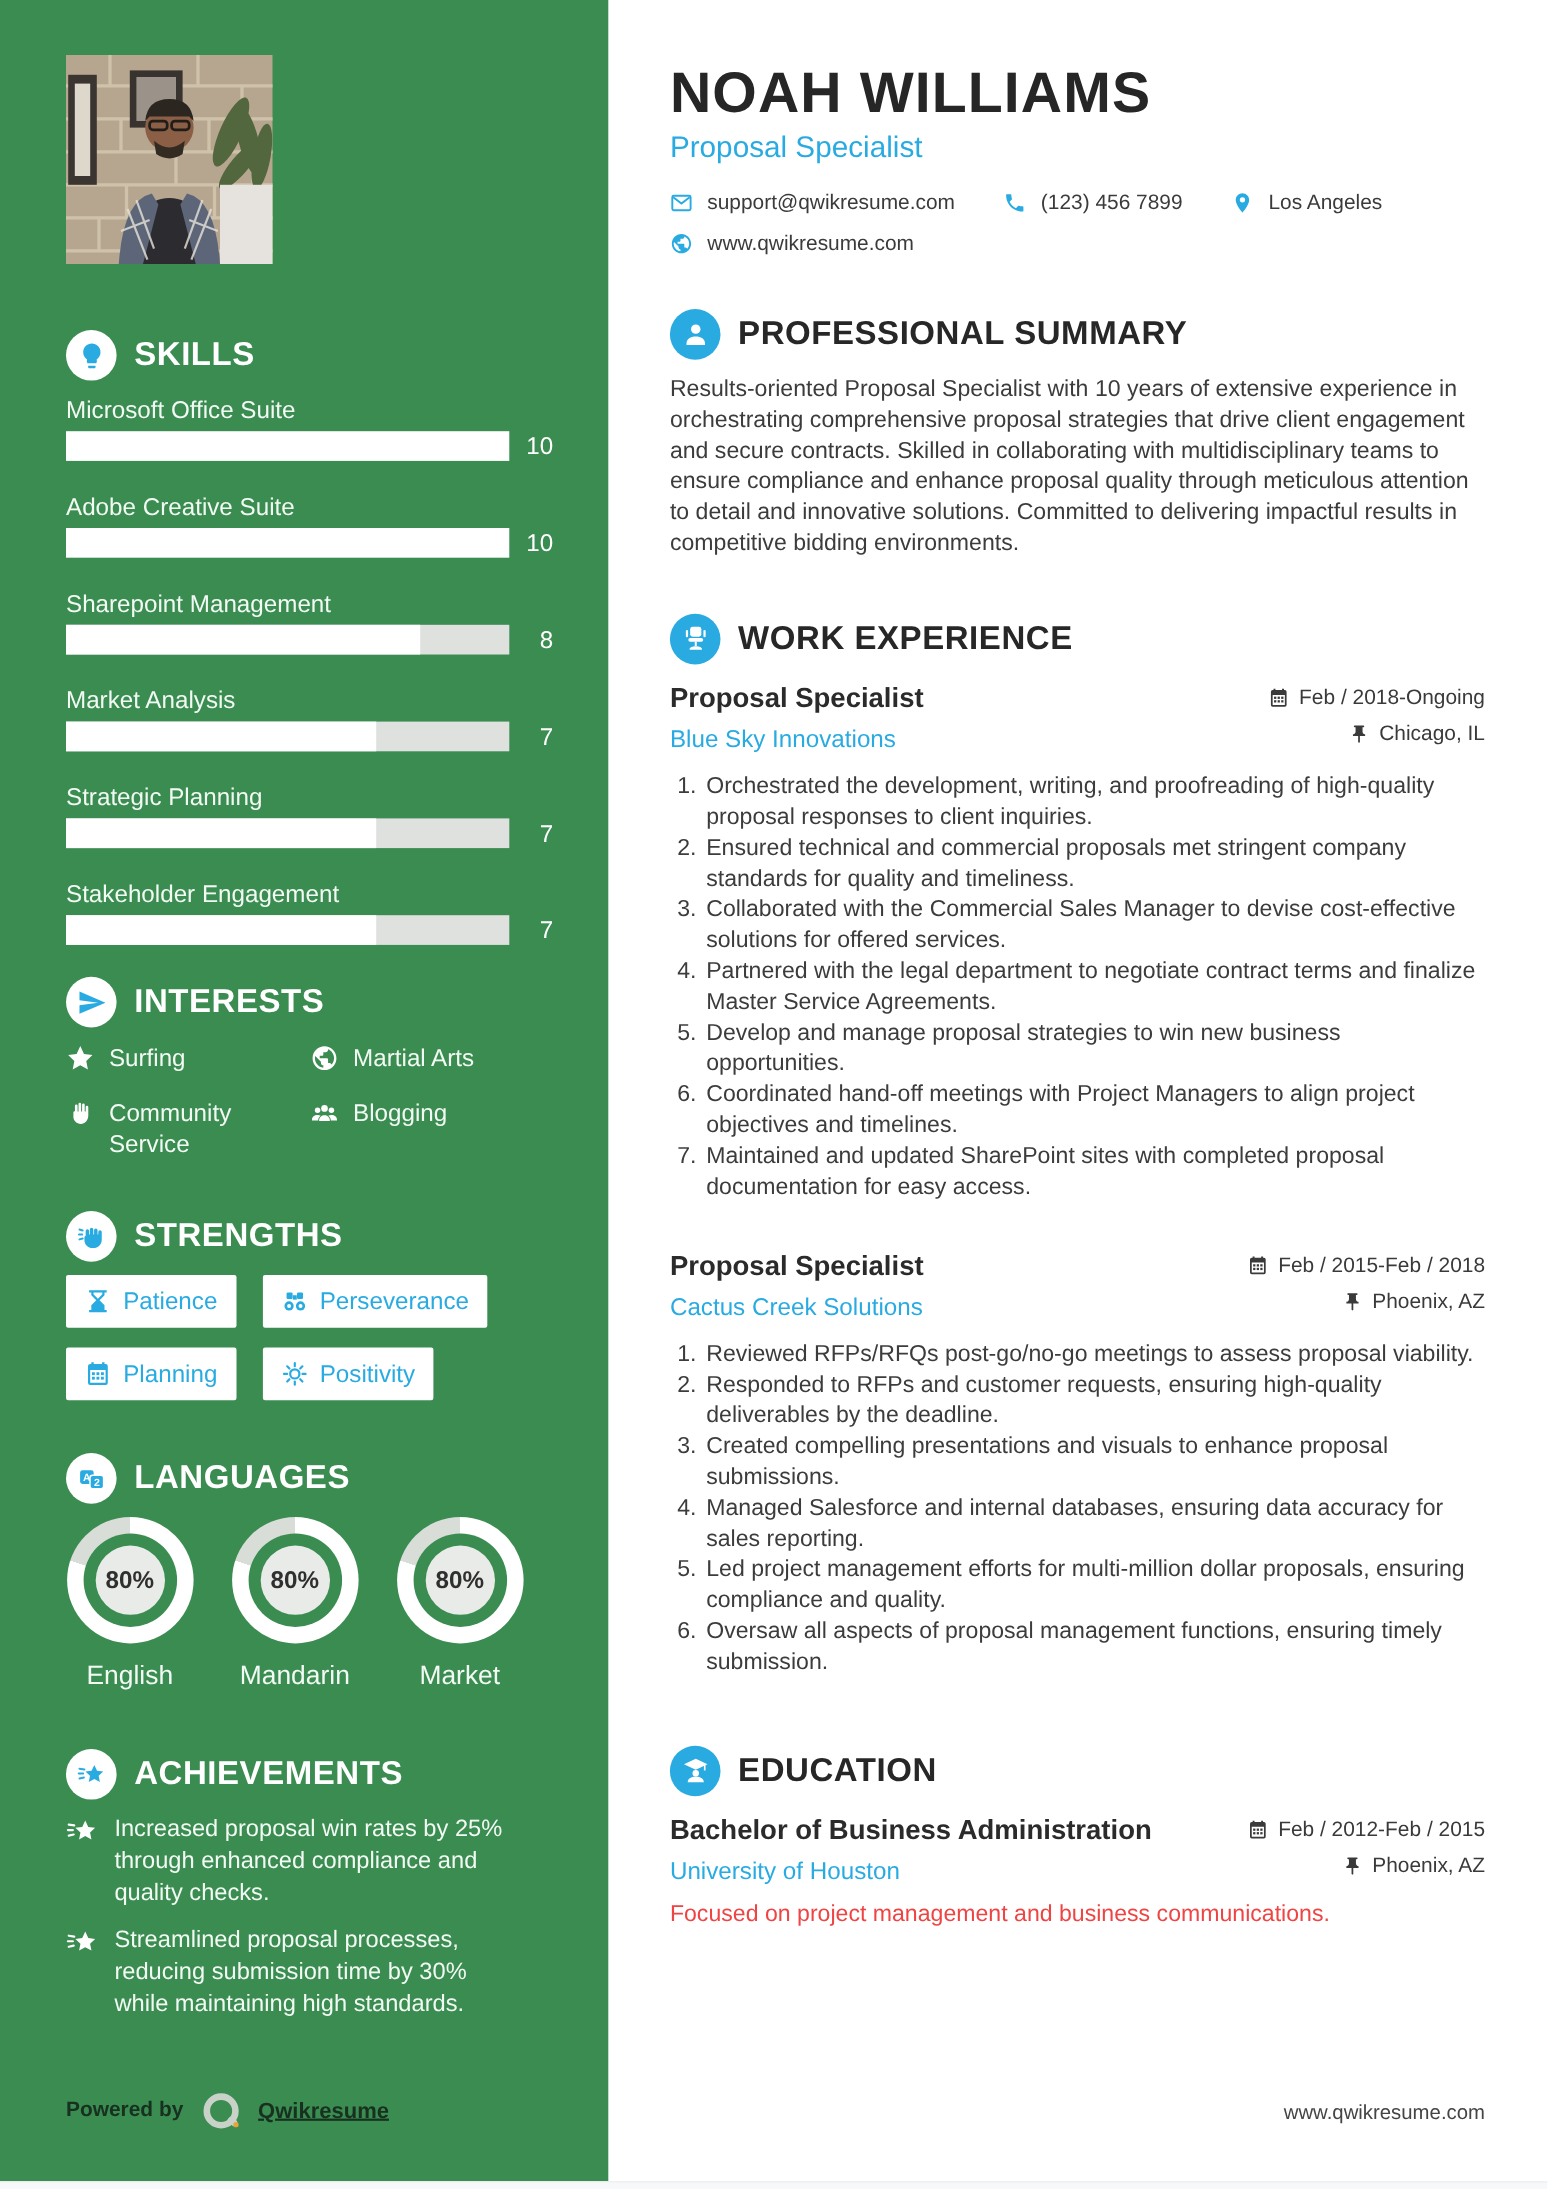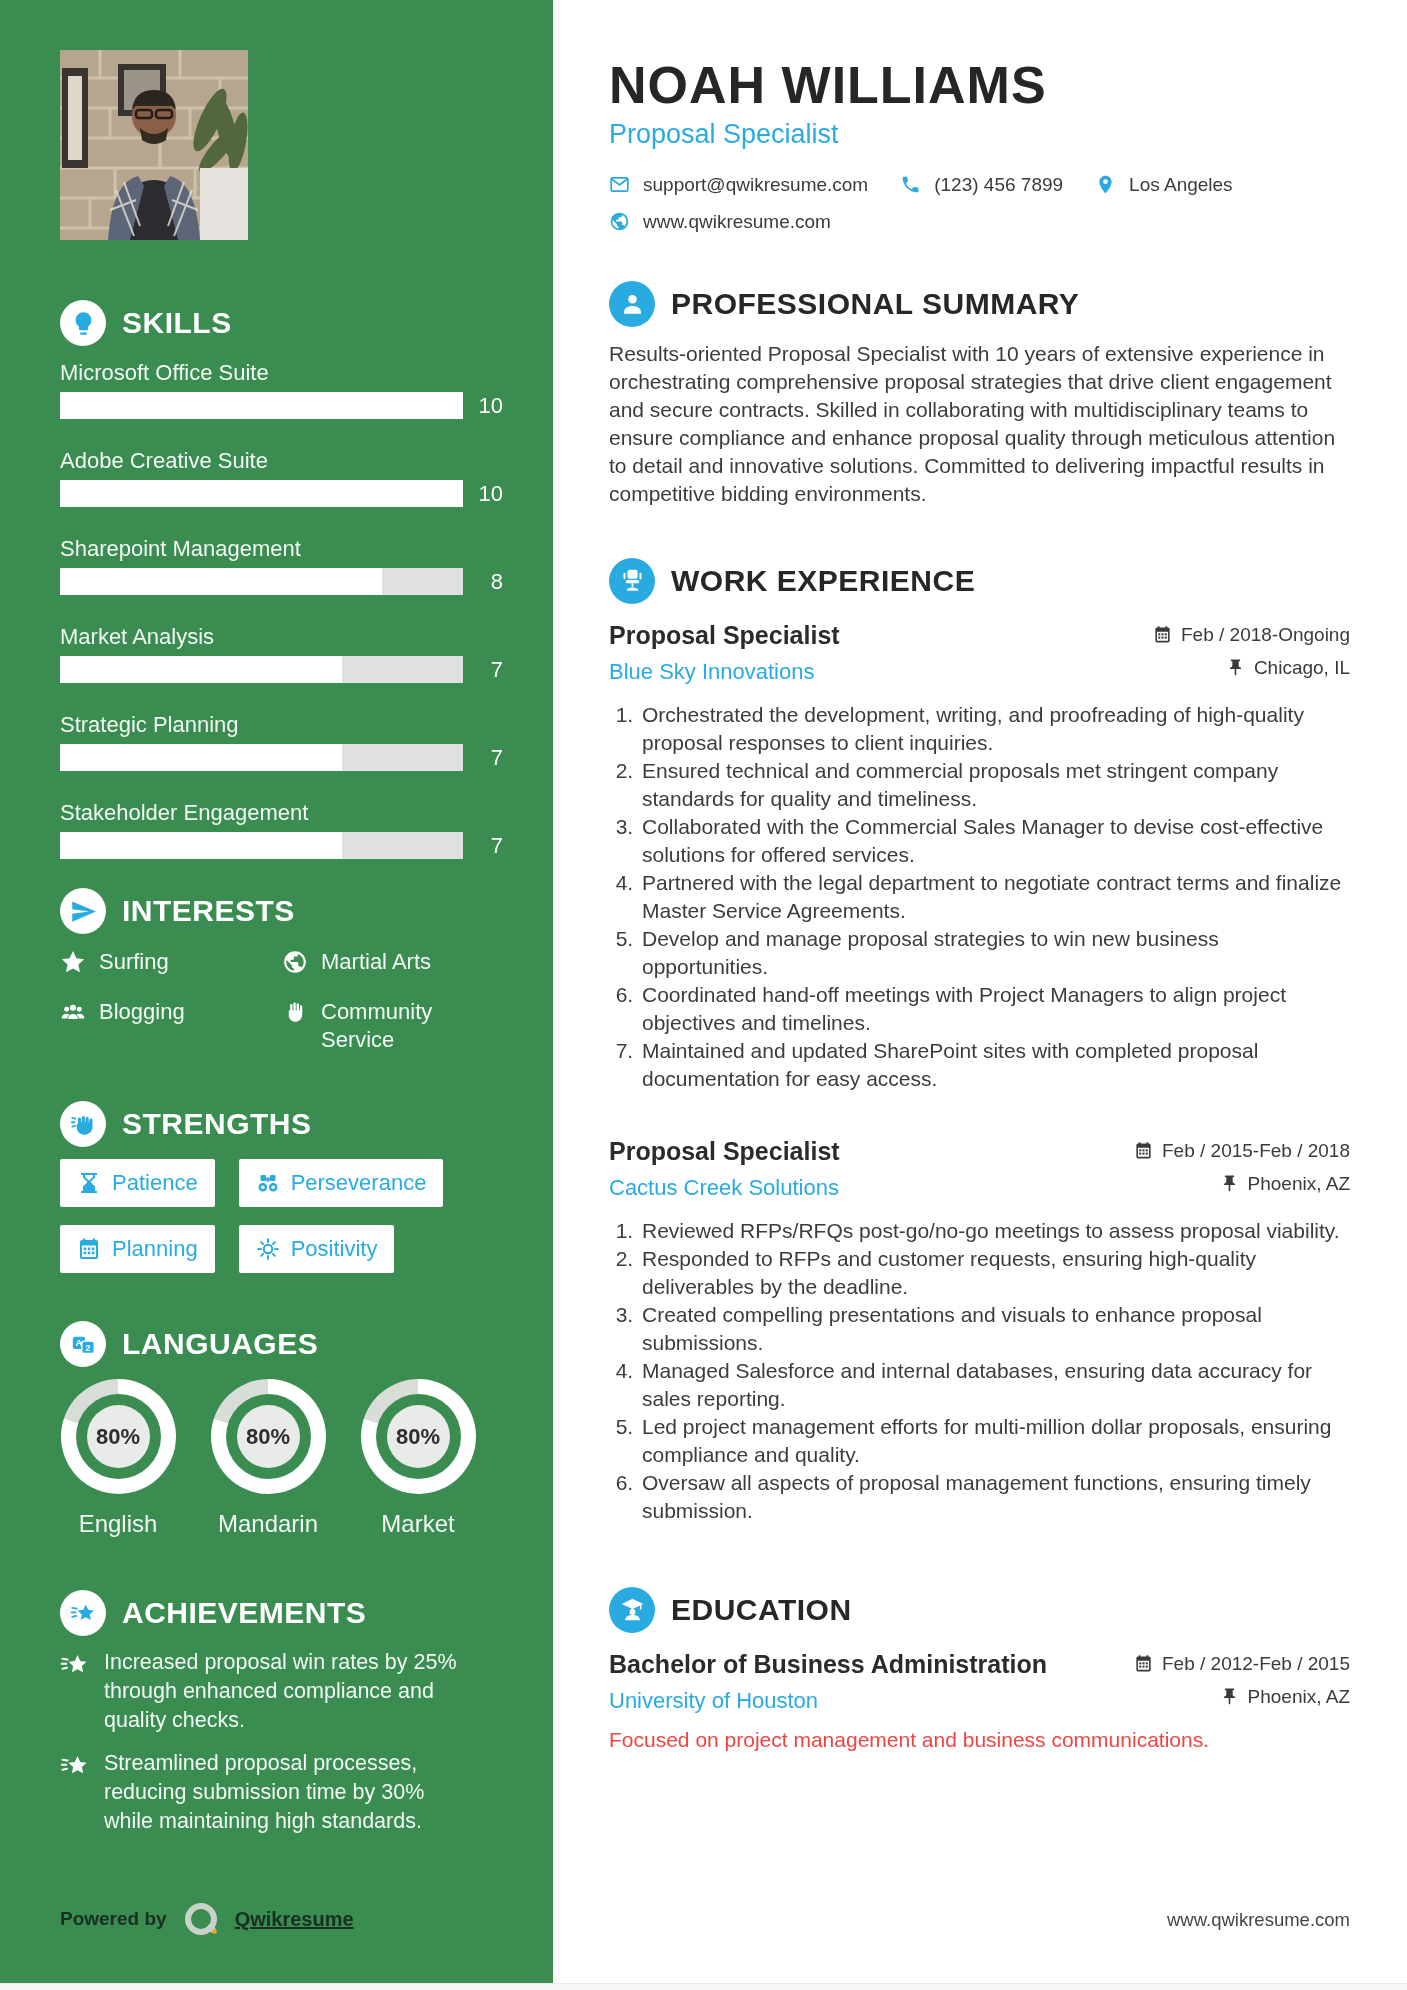--- a/index.html
+++ b/index.html
@@ -62,21 +62,21 @@
   .side-footer{position:absolute;left:60px;bottom:44px;display:flex;align-items:center;gap:14px;}
   .side-footer .powered{color:#17301f;font-size:19px;font-weight:700;}
   .side-footer svg{width:40px;height:40px;}
   .side-footer .brand{color:#17301f;font-size:20px;font-weight:700;text-decoration:underline;cursor:pointer;}
 
   
   .main{position:absolute;left:547px;top:0;right:0;height:1983px;padding:58px 57px 0 62px;}
   .name{color:#262626;font-size:52px;font-weight:800;letter-spacing:1px;line-height:1.05;}
   .role{margin-top:6px;color:var(--blue);font-size:27px;}
   .contact{margin-top:24px;display:flex;flex-direction:column;gap:15px;}
-  .contact-row{display:flex;align-items:center;gap:32px;}
+  .contact-row{display:flex;align-items:center;gap:44px;}
   .c-item{display:flex;align-items:center;gap:13px;color:#3b3b3b;font-size:19px;}
   .c-item svg{width:21px;height:21px;}
   .c-item.link{cursor:pointer;}
 
   .main-sec-head{display:flex;align-items:center;gap:16px;}
   .main-sec-head .badge{width:46px;height:46px;border-radius:50%;background:var(--blue);display:flex;align-items:center;justify-content:center;flex:0 0 46px;}
   .main-sec-head .badge svg{width:27px;height:27px;}
   .main-sec-head h2{color:#272727;font-size:30px;font-weight:700;letter-spacing:.5px;}
 
   .sec-summary .main-sec-head{margin-top:48px;}
@@ -249,34 +249,34 @@
           <span>Surfing</span>
         </div>
         <div class="int-item">
           <svg viewBox="0 0 24 24">
               <path fill="#ffffff" d="M12 2C6.48 2 2 6.48 2 12s4.48 10 10 10 10-4.48 10-10S17.52 2 12 2zm-1 17.93c-3.95-.49-7-3.85-7-7.93 0-.62.08-1.21.21-1.79L9 15v1c0 1.1.9 2 2 2v1.93zm6.9-2.54c-.26-.81-1-1.39-1.9-1.39h-1v-3c0-.55-.45-1-1-1H8v-2h2c.55 0 1-.45 1-1V7h2c1.1 0 2-.9 2-2v-.41c2.93 1.19 5 4.06 5 7.41 0 2.08-.8 3.97-2.1 5.39z"></path>
             </svg>
           <span>Martial Arts</span>
         </div>
         <div class="int-item">
           <svg viewBox="0 0 24 24">
+              <path fill="#ffffff" d="M7.5 11.5V5.8a1.1 1.1 0 012.2 0v4.7h.8V4.3a1.1 1.1 0 012.2 0v6.2h.8V5a1.1 1.1 0 012.2 0v5.5h.8V6.8a1.1 1.1 0 012.2 0V14c0 4-2.7 7-6.3 7-3.4 0-6.2-2.6-6.2-6v-3.5a1.15 1.15 0 012.3 0z"></path>
+            </svg>
+          <span>Community Service</span>
+        </div>
+        <div class="int-item">
+          <svg viewBox="0 0 24 24">
               <g fill="#ffffff">
                 <circle cx="6.2" cy="9.5" r="2.3"></circle>
                 <circle cx="17.8" cy="9.5" r="2.3"></circle>
                 <circle cx="12" cy="8" r="2.8"></circle>
                 <path d="M1.5 17.5c0-2.4 2-3.9 4.7-3.9 1 0 1.9.2 2.6.6-1.3 1-2.1 2.4-2.1 3.9H1.5zM22.5 17.5c0-2.4-2-3.9-4.7-3.9-1 0-1.9.2-2.6.6 1.3 1 2.1 2.4 2.1 3.9h5.2zM7.5 18.2c0-2.7 2.1-4.4 4.5-4.4s4.5 1.7 4.5 4.4v.3h-9z"></path>
               </g>
             </svg>
           <span>Blogging</span>
-        </div>
-        <div class="int-item">
-          <svg viewBox="0 0 24 24">
-              <path fill="#ffffff" d="M7.5 11.5V5.8a1.1 1.1 0 012.2 0v4.7h.8V4.3a1.1 1.1 0 012.2 0v6.2h.8V5a1.1 1.1 0 012.2 0v5.5h.8V6.8a1.1 1.1 0 012.2 0V14c0 4-2.7 7-6.3 7-3.4 0-6.2-2.6-6.2-6v-3.5a1.15 1.15 0 012.3 0z"></path>
-            </svg>
-          <span>Community Service</span>
         </div>
       </div>
     </section>
 
     <section class="sec-strengths">
       <div class="side-sec-head">
         <span class="badge">
           <svg viewBox="0 0 24 24">
               <path fill="#29abe2" d="M7 11V7.2a1.4 1.4 0 012.8 0V10h.6V5.9a1.4 1.4 0 012.8 0V10h.6V6.6a1.4 1.4 0 012.8 0V10h.6V8a1.4 1.4 0 012.8 0v6.3c0 3.8-3 6.7-6.8 6.7h-.6C8.9 21 6 18.3 6 14.7v-2.2A1.5 1.5 0 017 11z"></path>
               <g stroke="#29abe2" stroke-width="1.6" stroke-linecap="round">

